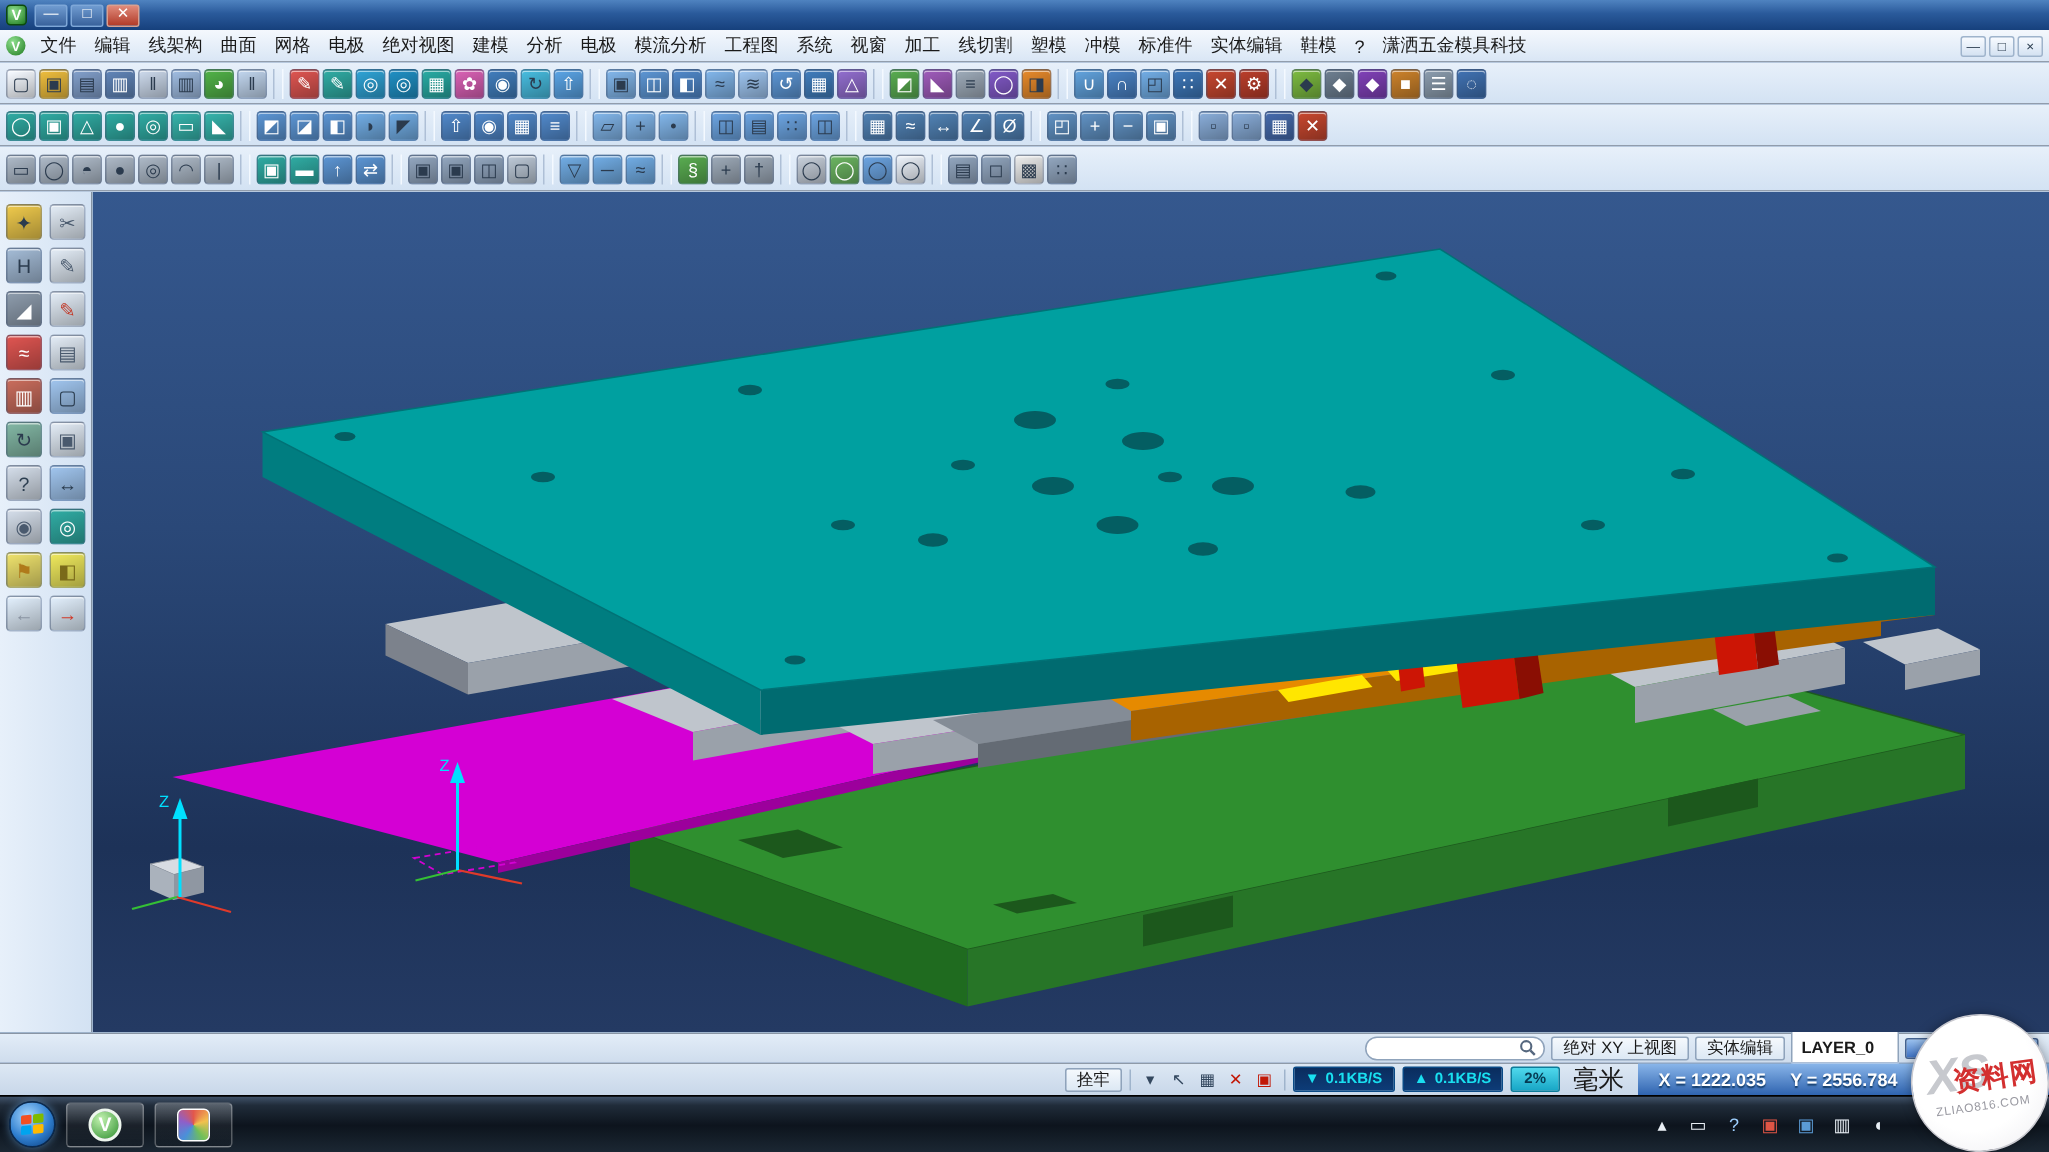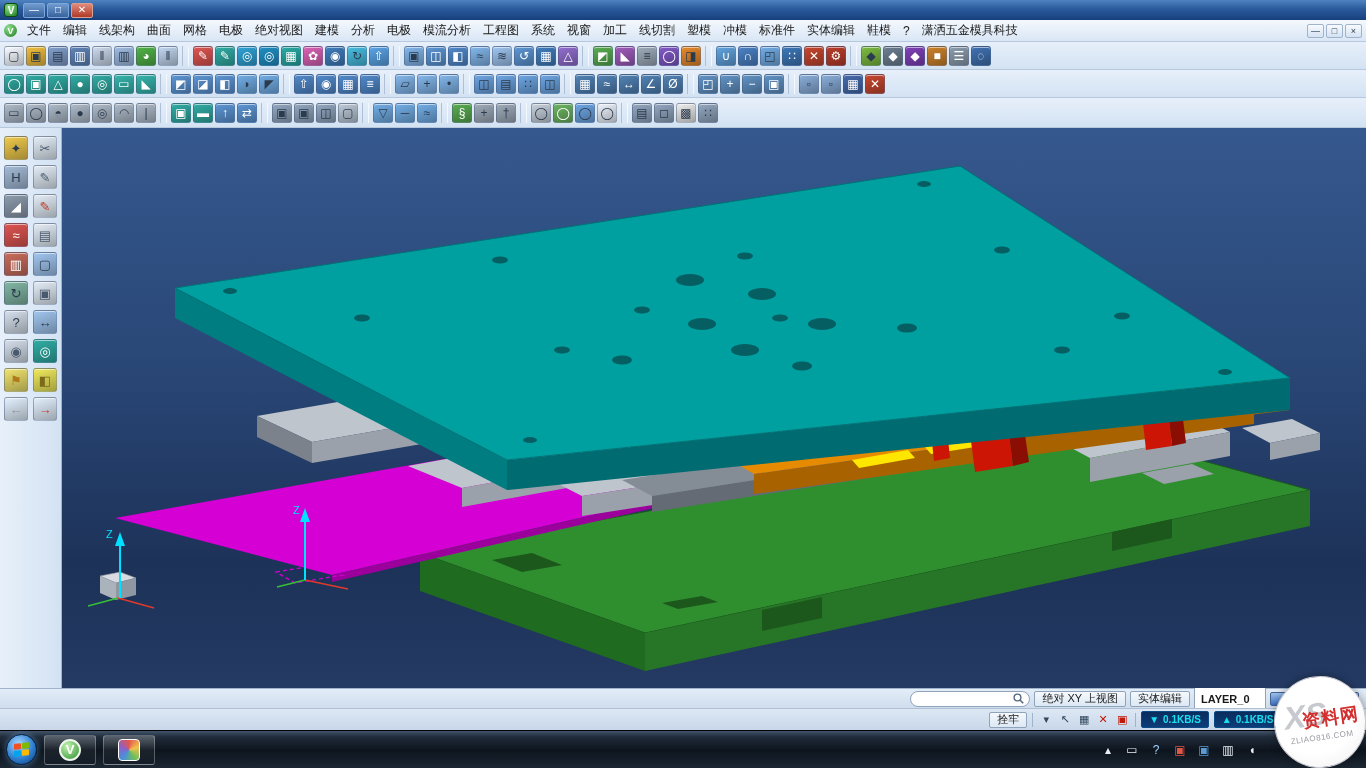--- a/index.html
+++ b/index.html
@@ -437,20 +437,25 @@
     <span class="badge-net">
       <span>▼</span>
       <span>0.1KB/S</span>
     </span>
     <span class="badge-net">
       <span>▲</span>
       <span>0.1KB/S</span>
     </span>
     <span class="badge-pct">2%</span>
     <span class="unit">毫米</span>
+    <span class="coords">
+      <span>X = 1222.035</span>
+      <span>Y = 2556.784</span>
+      <span>Z = 0000.000</span>
+    </span>
   </div>
 
   <div class="taskbar">
     <span class="orb">
       <span class="flag">
         <span style="background:#f25022"></span>
           <span style="background:#7fba00"></span>
         <span style="background:#00a4ef"></span>
           <span style="background:#ffb900"></span>
       </span>

